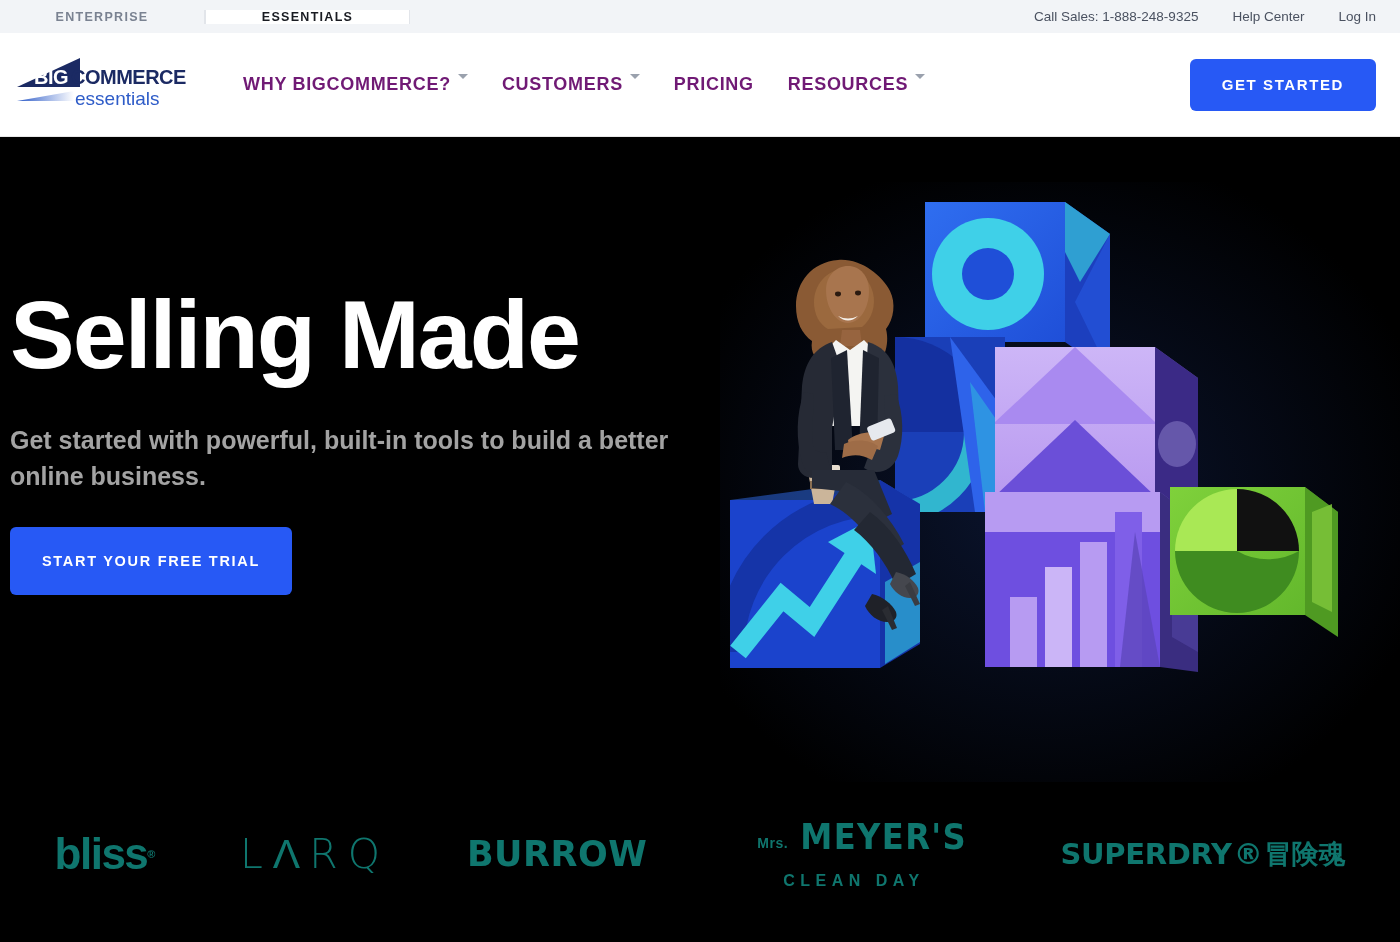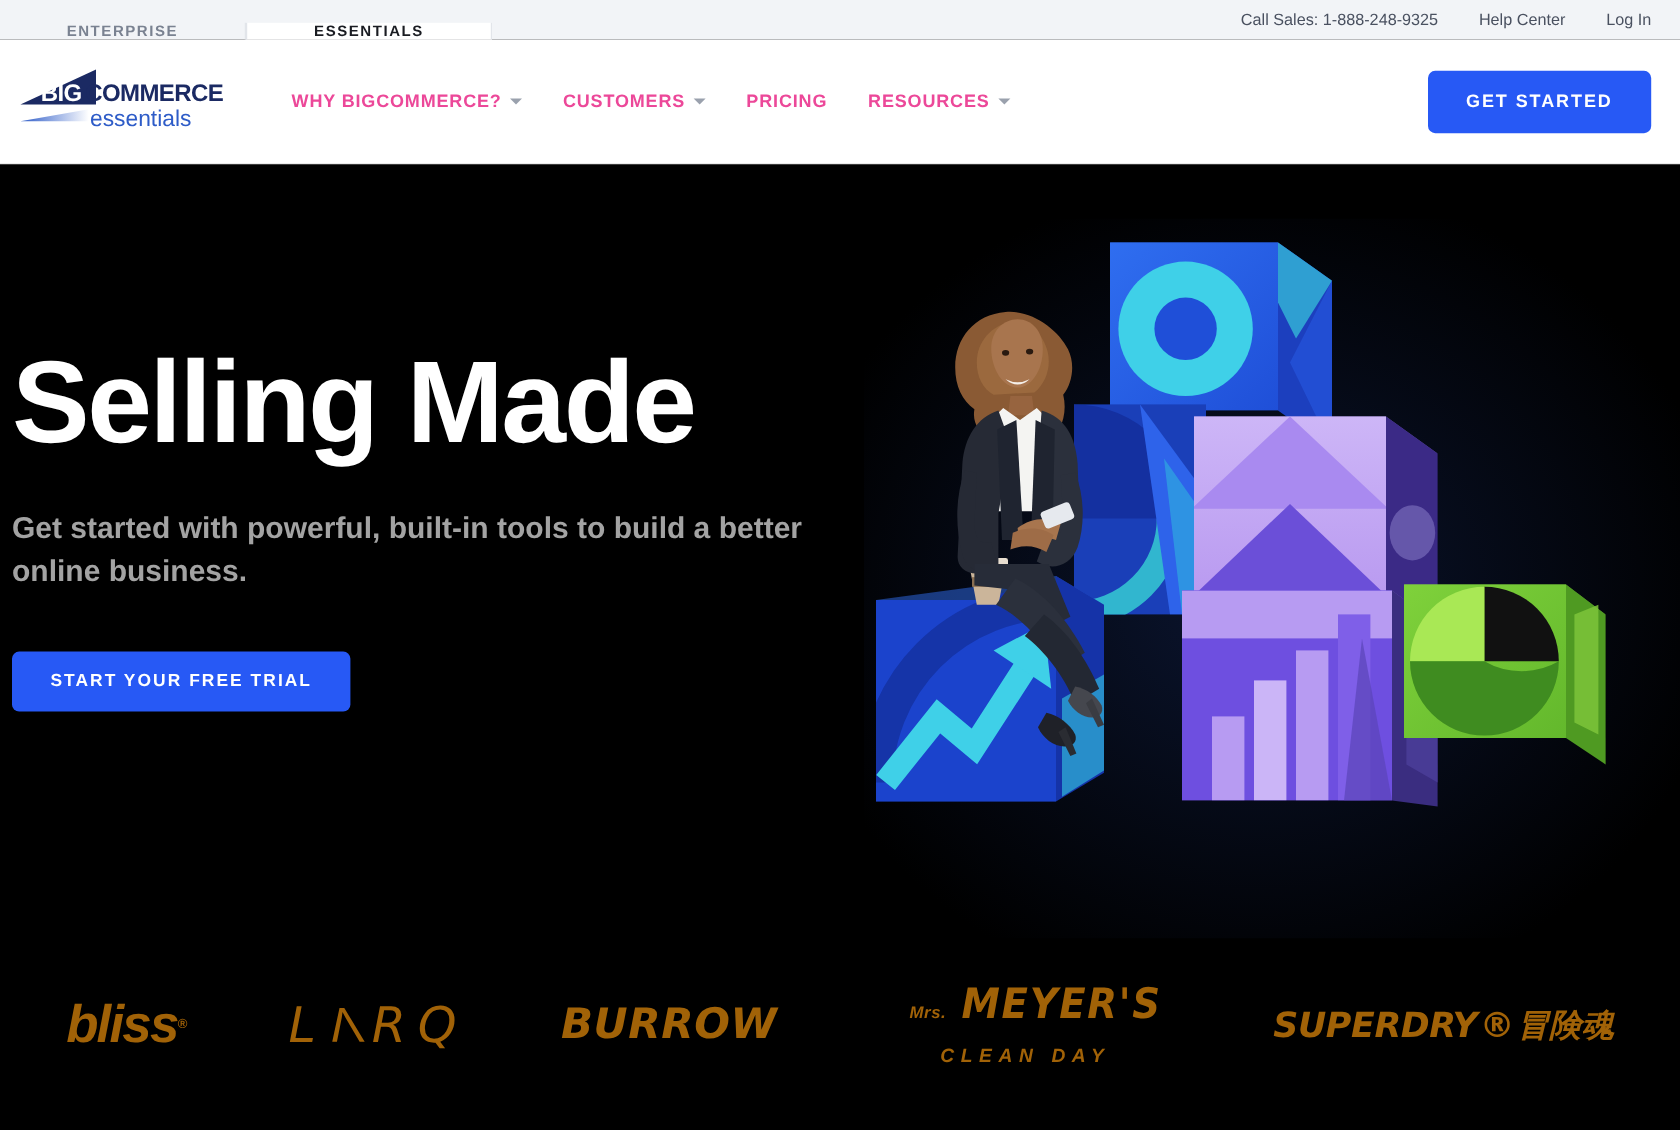--- a/index.html
+++ b/index.html
@@ -11,21 +11,21 @@
   }
 
   
   .utility-bar {
     height: 33px;
     background: #f2f4f7;
     display: flex;
     align-items: stretch;
     position: relative;
   }
-  .audience-tabs { display: flex; align-items: flex-end; }
+  .audience-tabs { display: flex; align-items: center; }
   .aud-tab {
     width: 205px;
     display: flex; align-items: center; justify-content: center;
     font-size: 12.5px; letter-spacing: 1.3px; font-weight: 600;
     color: #7a8291;
     cursor: pointer;
     background: transparent;
     border-right: 1px solid #e2e5ea;
   }
   .aud-tab.active {
@@ -55,23 +55,23 @@
 
   .logo { width: 175px; height: 60px; flex: none; cursor: pointer; }
 
   .nav {
     display: flex;
     align-items: center;
     gap: 34px;
     margin-left: 56px;
   }
   .nav-item {
-    display: flex; align-items: center; gap: 7px;
-    font-size: 15px; letter-spacing: 0.7px; font-weight: 600;
-    color: #ec4899;
+    display: flex; gap: 7px;
+    font-size: 18px; letter-spacing: 0.7px; font-weight: 600;
+    color: #701a75;
     cursor: pointer;
     white-space: nowrap;
   }
   .caret {
     width: 0; height: 0;
     border-left: 5px solid transparent;
     border-right: 5px solid transparent;
     border-top: 5px solid #9aa1ad;
   }
 
@@ -111,26 +111,26 @@
   }
   .hero-sub {
     color: #a3a3a3;
     font-size: 25px;
     line-height: 1.45;
     margin-top: 40px;
     font-weight: 700;
     width: 660px;
   }
   .trial-btn {
-    margin-top: 48px;
+    margin-top: 32px;
     background: #2759f5;
     color: #fff;
     border: none;
     border-radius: 6px;
-    height: 50px;
+    height: 68px;
     padding: 0 32px;
     font-size: 14.5px;
     font-weight: 700;
     letter-spacing: 1.7px;
     font-family: "Liberation Sans", sans-serif;
     cursor: pointer;
   }
 
   .hero-art {
     position: absolute;
@@ -140,21 +140,21 @@
 
   
   .logo-strip {
     position: absolute;
     left: 0; right: 0; bottom: 52px;
     display: flex;
     align-items: center;
     justify-content: center;
     gap: 86px;
   }
-  .brand { color: #a16207; display: flex; align-items: center; font-style: italic; }
+  .brand { color: #0f766e; display: flex; align-items: center; }
 
   .brand-bliss {
     font-size: 44px; font-weight: 700; letter-spacing: -1.5px;
   }
   .brand-bliss sup { font-size: 11px; vertical-align: super; }
 
   .brand-larq { display: flex; align-items: center; gap: 9px; }
   .brand-larq .ch {
     font-size: 41px; font-weight: 300; letter-spacing: 1px;
     font-family: "DejaVu Sans", sans-serif;

